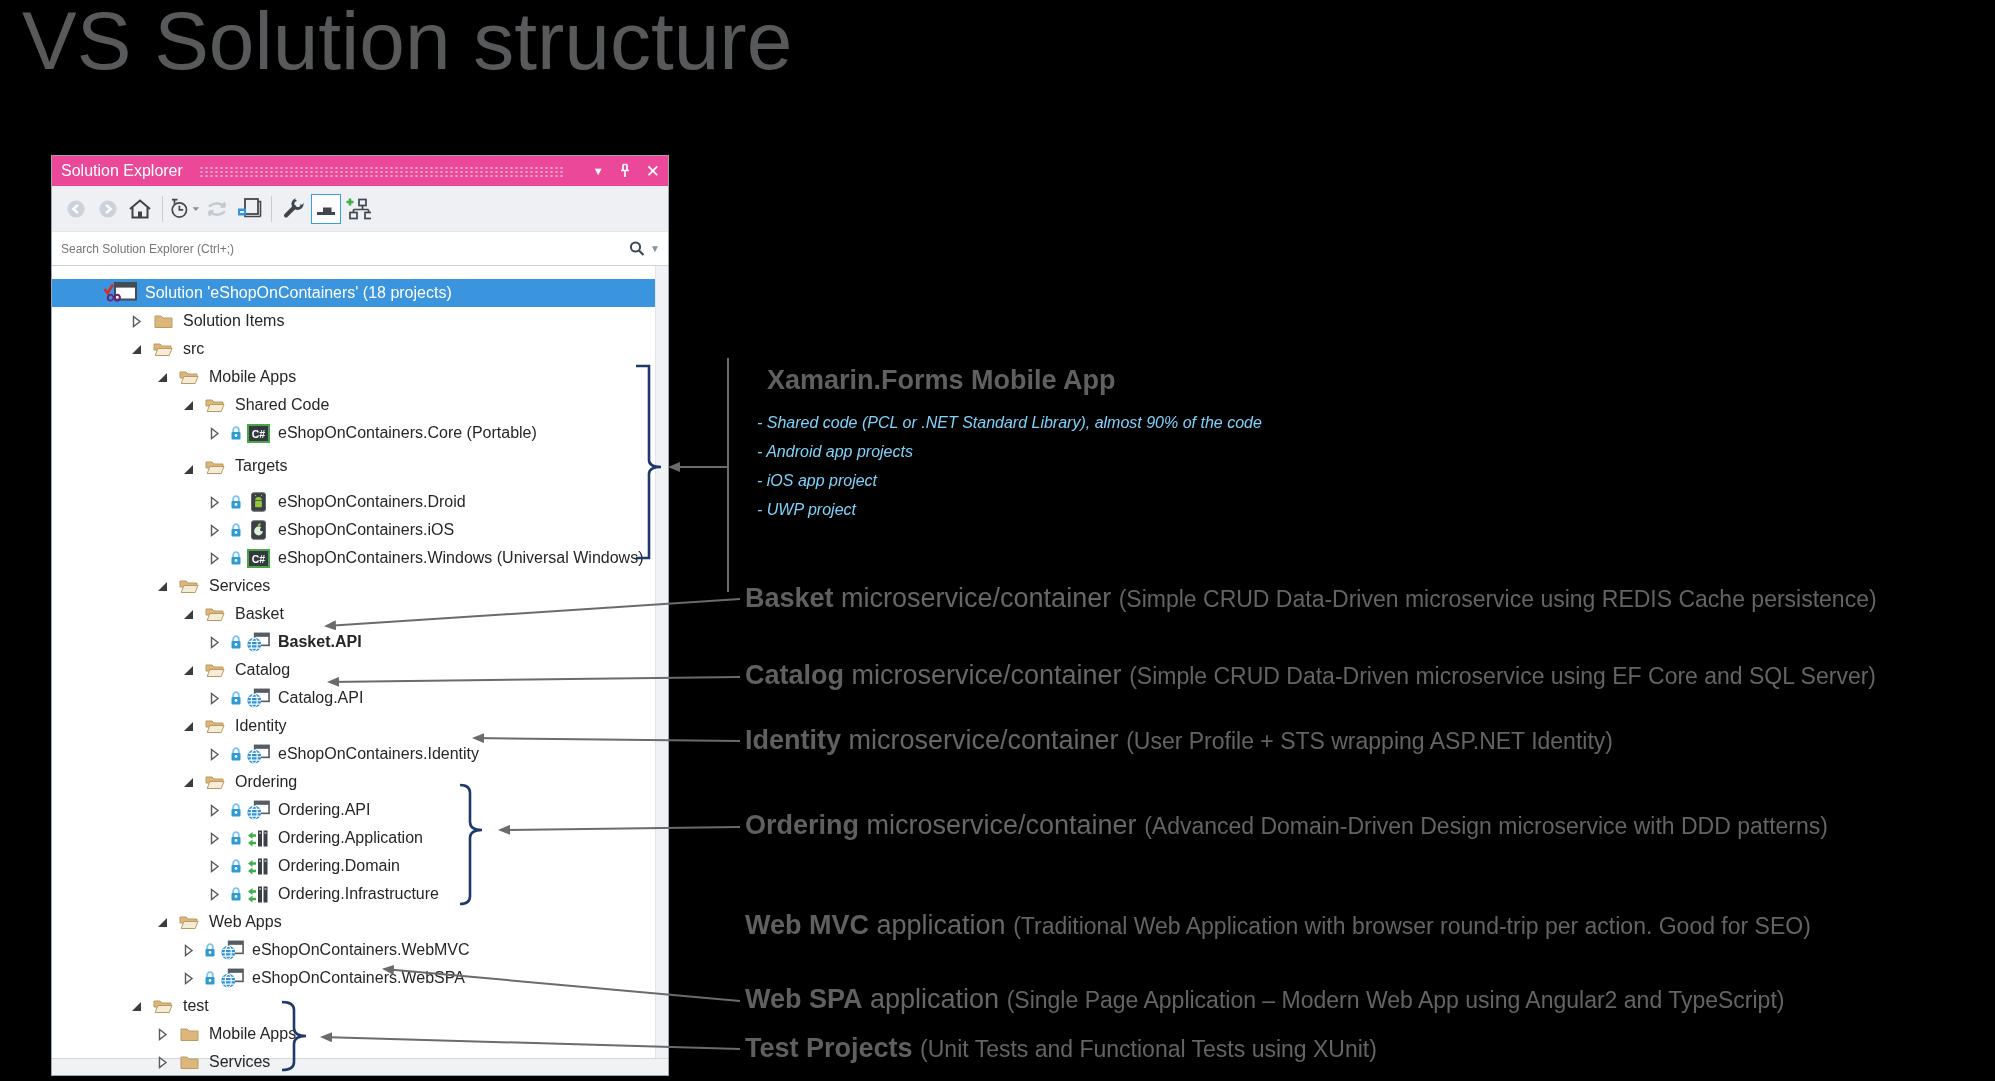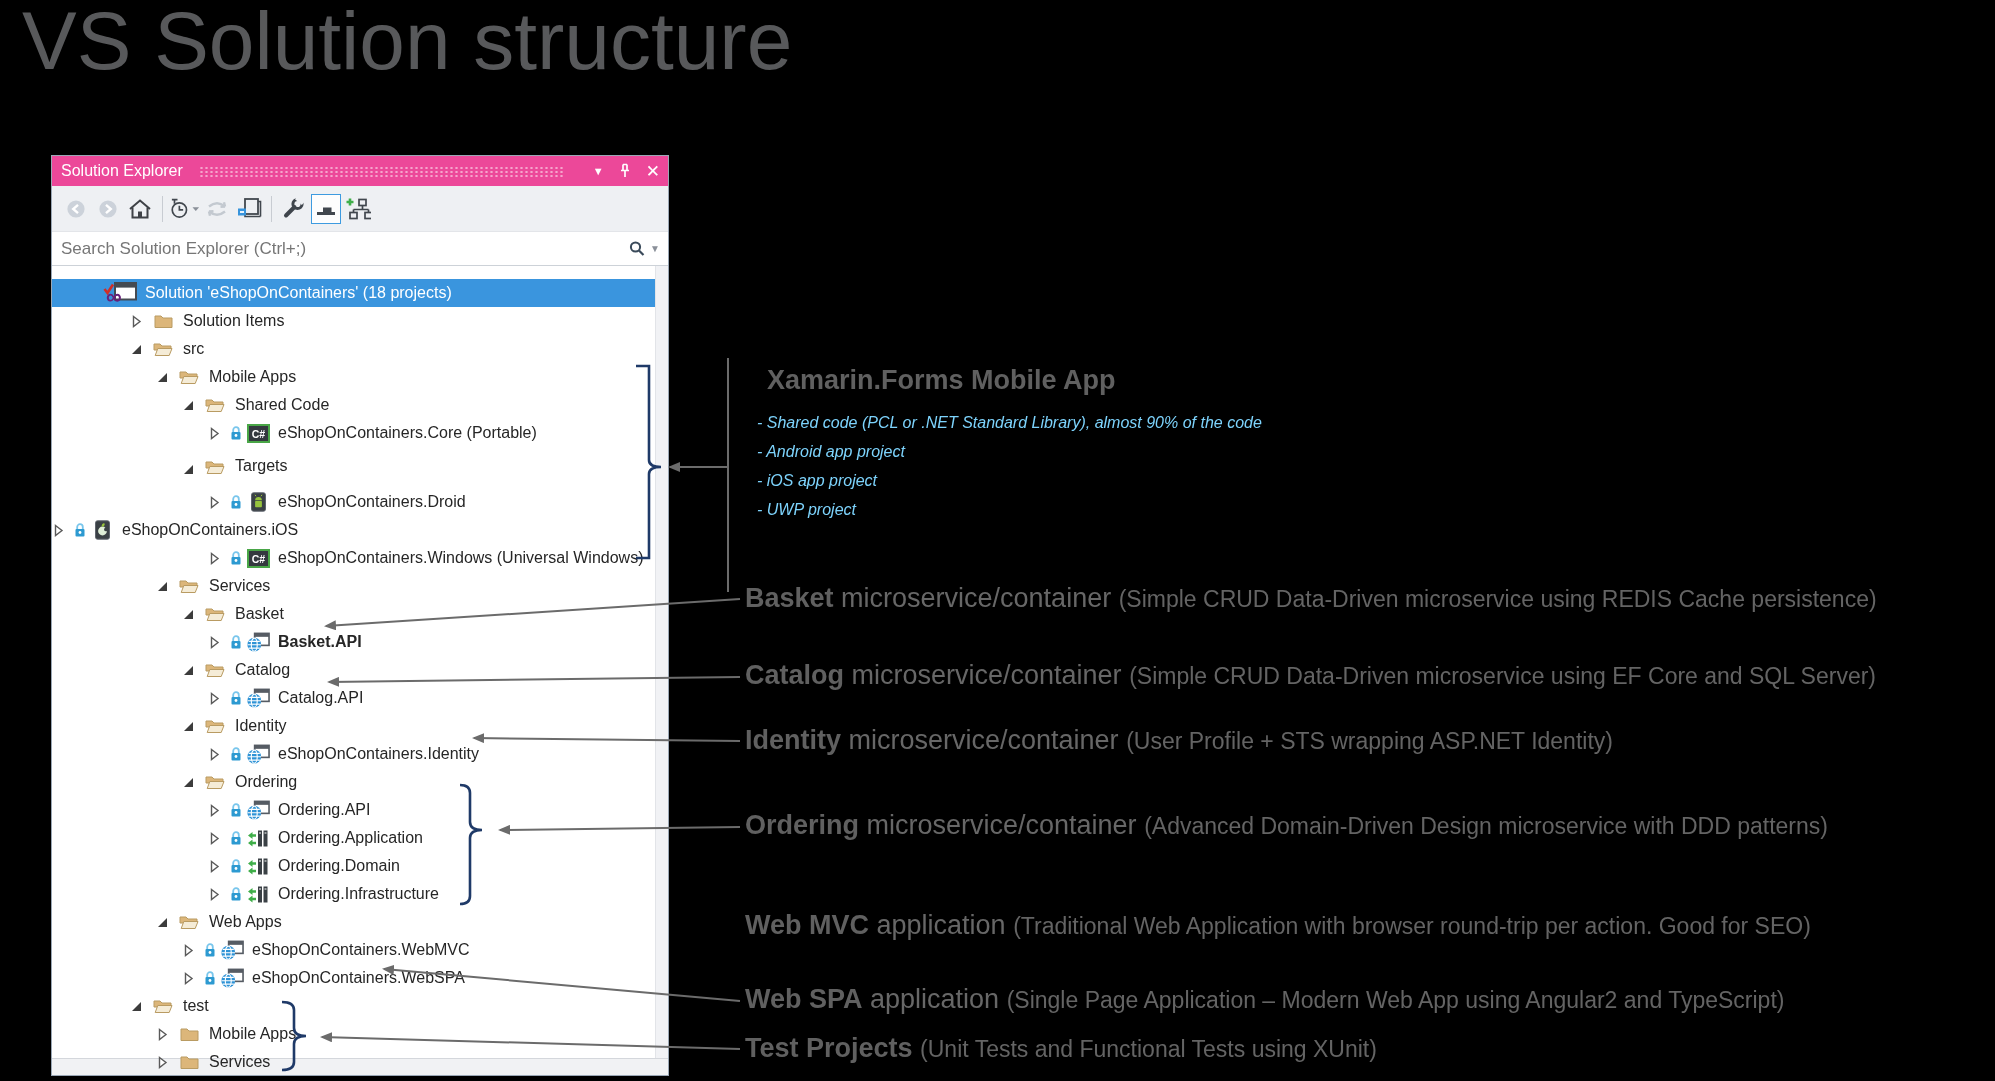--- a/index.html
+++ b/index.html
@@ -24,21 +24,21 @@
   .tb-close{font-size:17px;}
 
   .toolbar{height:45px;background:#eef0f3;display:flex;align-items:center;
        padding-left:8px;flex:0 0 auto;border-bottom:1px solid #e3e5e9;}
   .tool{width:30px;height:30px;display:flex;align-items:center;justify-content:center;margin:0 1px;}
   .tool.active{border:1.5px solid #3d9be0;background:#fdfdfd;box-sizing:border-box;}
   .tsep{width:1px;height:26px;background:#c8ccd2;margin:0 6px;}
 
   .searchrow{height:33px;background:#fff;border-bottom:1px solid #cdd2d8;
        display:flex;align-items:center;flex:0 0 auto;}
-  .searchtext{flex:1;color:#767676;font-size:17px;padding-left:9px;}
+  .searchtext{flex:1;color:#767676;font-size:12px;padding-left:9px;}
   .search-caret{color:#8a9099;font-size:10px;margin:0 8px 0 4px;}
 
   .treewrap{flex:1;display:flex;min-height:0;}
   .tree{flex:1;padding-top:13px;position:relative;}
   .vscroll{width:12px;background:#f1f2f5;border-left:1px solid #e2e4e8;}
   .footer{height:16px;background:#f1f2f4;border-top:1px solid #d4d7dc;flex:0 0 auto;}
 
   .trow{height:28px;display:flex;align-items:center;font-size:16px;color:#262626;
         white-space:nowrap;box-sizing:border-box;}
   .trow.selected{background:#3a95de;color:#fff;}
@@ -276,21 +276,21 @@
           <span class="glyph g-icon">
             <svg width="19" height="20" viewBox="0 0 19 20">
               <rect x="2.5" y="0.8" width="14" height="18.4" rx="2" fill="#3a4045" stroke="#60666e"></rect>
               <path d="M9.5,5 a3.4,3.4 0 0 1 3.4,3.2 h-6.8 a3.4,3.4 0 0 1 3.4,-3.2 z" fill="#97c33d"></path>
               <path d="M7,4.2 L6,2.8 M12,4.2 L13,2.8" stroke="#97c33d" stroke-width="1"></path>
               <rect x="6.1" y="9" width="6.8" height="6.2" rx="0.8" fill="#97c33d"></rect>
             </svg>
           </span>
           <span class="tlabel">eShopOnContainers.Droid</span>
         </div>
-        <div class="trow" style="">
+        <div class="trow" style="padding-left: 156px;">
           <span class="glyph g-arrow">
             <svg width="10" height="13" viewBox="0 0 10 13">
               <path d="M1.5,1.5 L8,6.5 L1.5,11.5 z" fill="#fff" stroke="#5a5a5a" stroke-width="1.4"></path>
             </svg>
           </span>
           <span class="glyph g-lock">
             <svg width="12" height="16" viewBox="0 0 12 16">
               <path d="M3.2,7 V5 a2.8,2.8 0 0 1 5.6,0 V7" stroke="#79c6ec" stroke-width="1.8" fill="none"></path>
               <rect x="1.5" y="7" width="9" height="7.5" rx="1" fill="#2d9ad1"></rect>
               <circle cx="6" cy="10.5" r="1.4" fill="#fff"></circle>
@@ -668,21 +668,21 @@
           <span class="tlabel">Services</span>
         </div>
       </div>
     <div class="vscroll"></div>
   </div>
   <div class="footer"></div>
 </div>
 
 <div class="xam-title" style="left:767px;top:365px">Xamarin.Forms Mobile App</div>
 <div class="xam-line" style="left:757px;top:414px">- Shared code (PCL or .NET Standard Library), almost 90% of the code</div>
-<div class="xam-line" style="left:757px;top:443px">- Android app project</div>
+<div class="xam-line" style="left:757px;top:443px">- Android app projects</div>
 <div class="xam-line" style="left:757px;top:472px">- iOS app project</div>
 <div class="xam-line" style="left:757px;top:501px">- UWP project</div>
 
 <div class="ann" style="left:745px;top:583px">
   <span class="b">Basket</span><span> microservice/container </span><span class="paren">(Simple CRUD Data-Driven microservice using REDIS Cache persistence)</span>
 </div>
 <div class="ann" style="left:745px;top:660px">
   <span class="b">Catalog</span><span> microservice/container </span><span class="paren">(Simple CRUD Data-Driven microservice using EF Core and SQL Server)</span>
 </div>
 <div class="ann" style="left:745px;top:725px">

